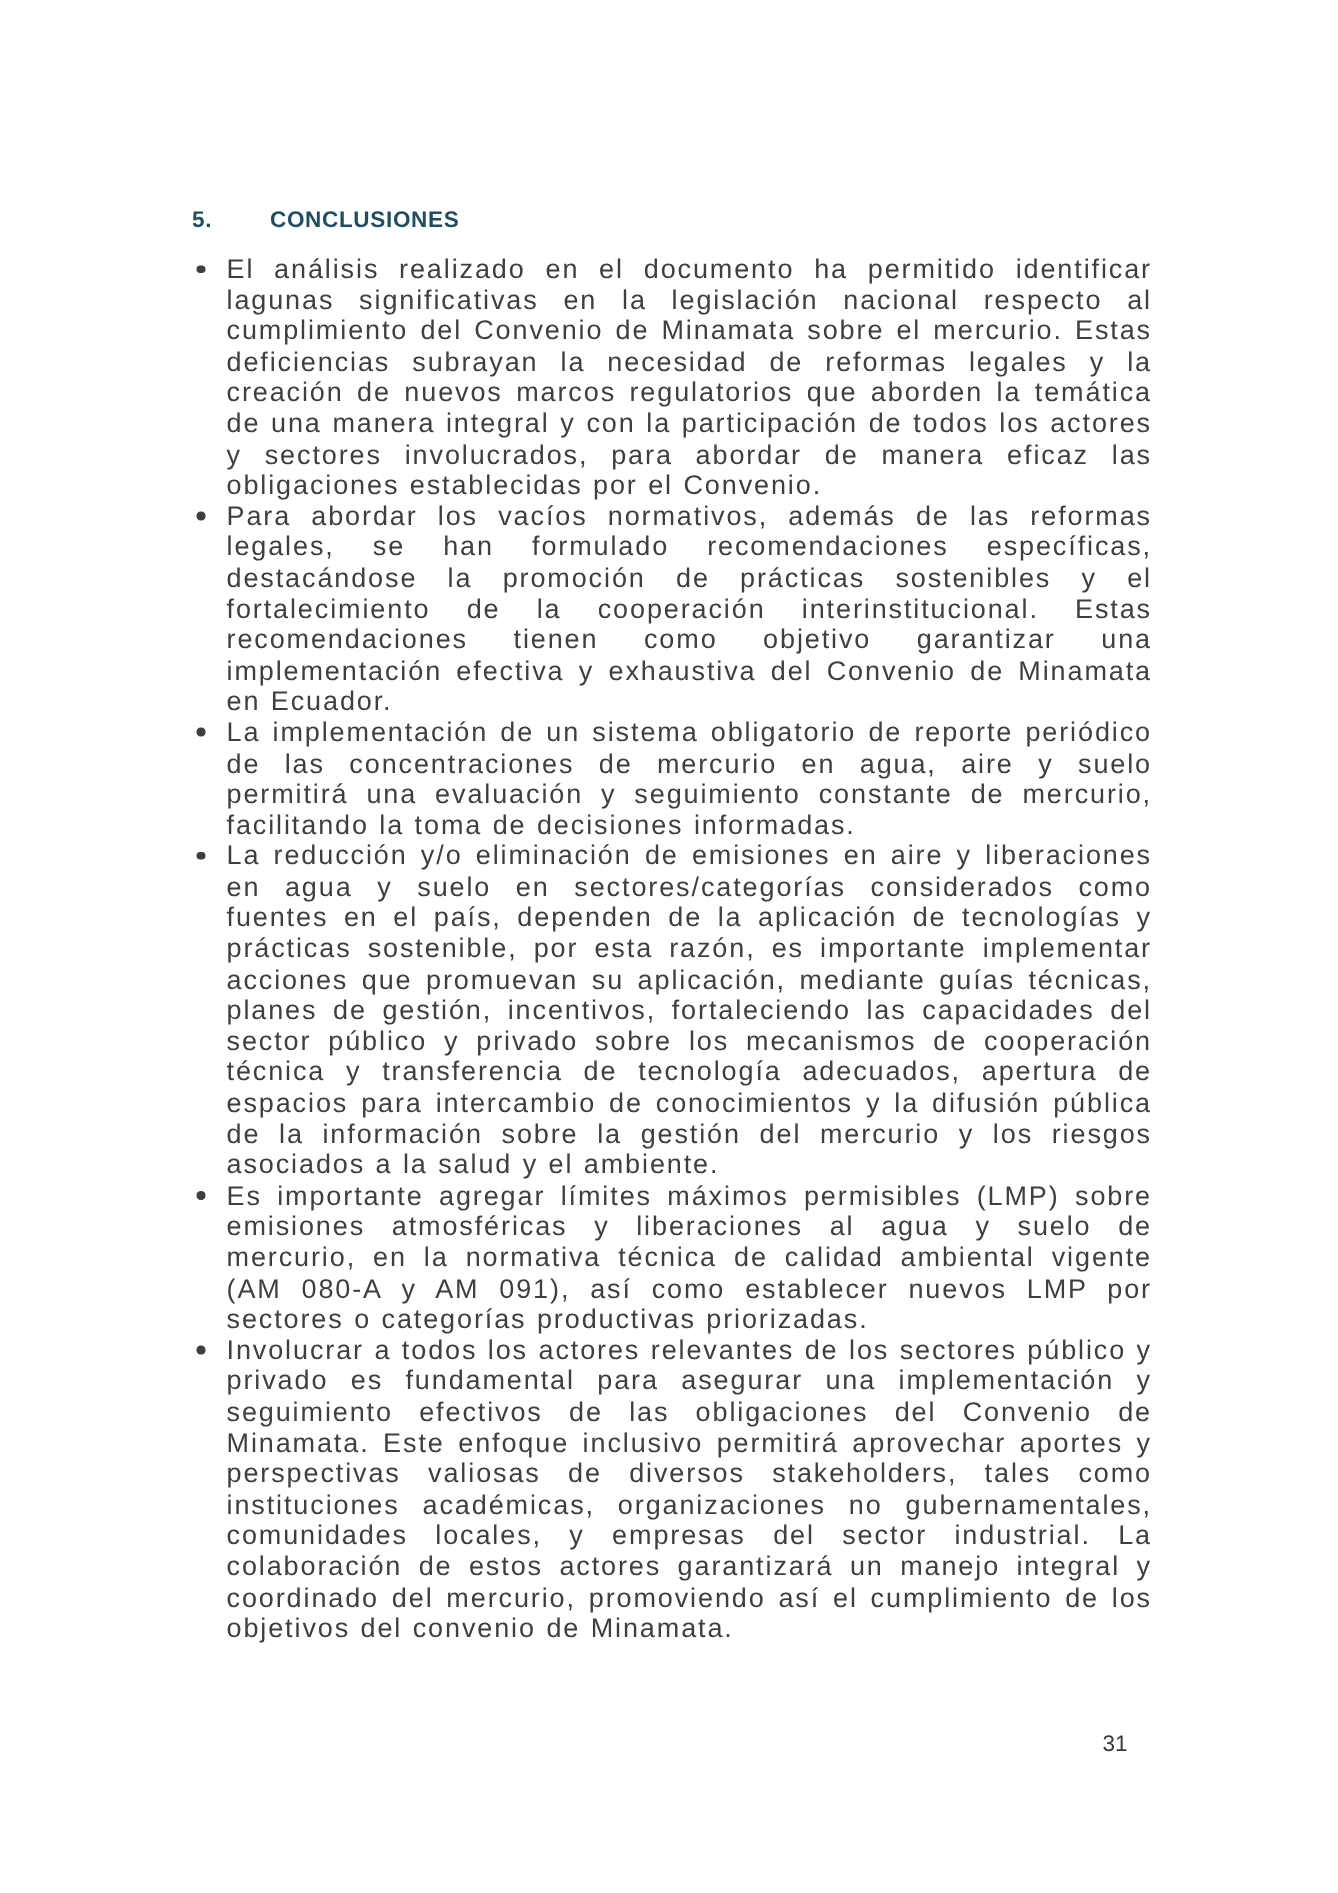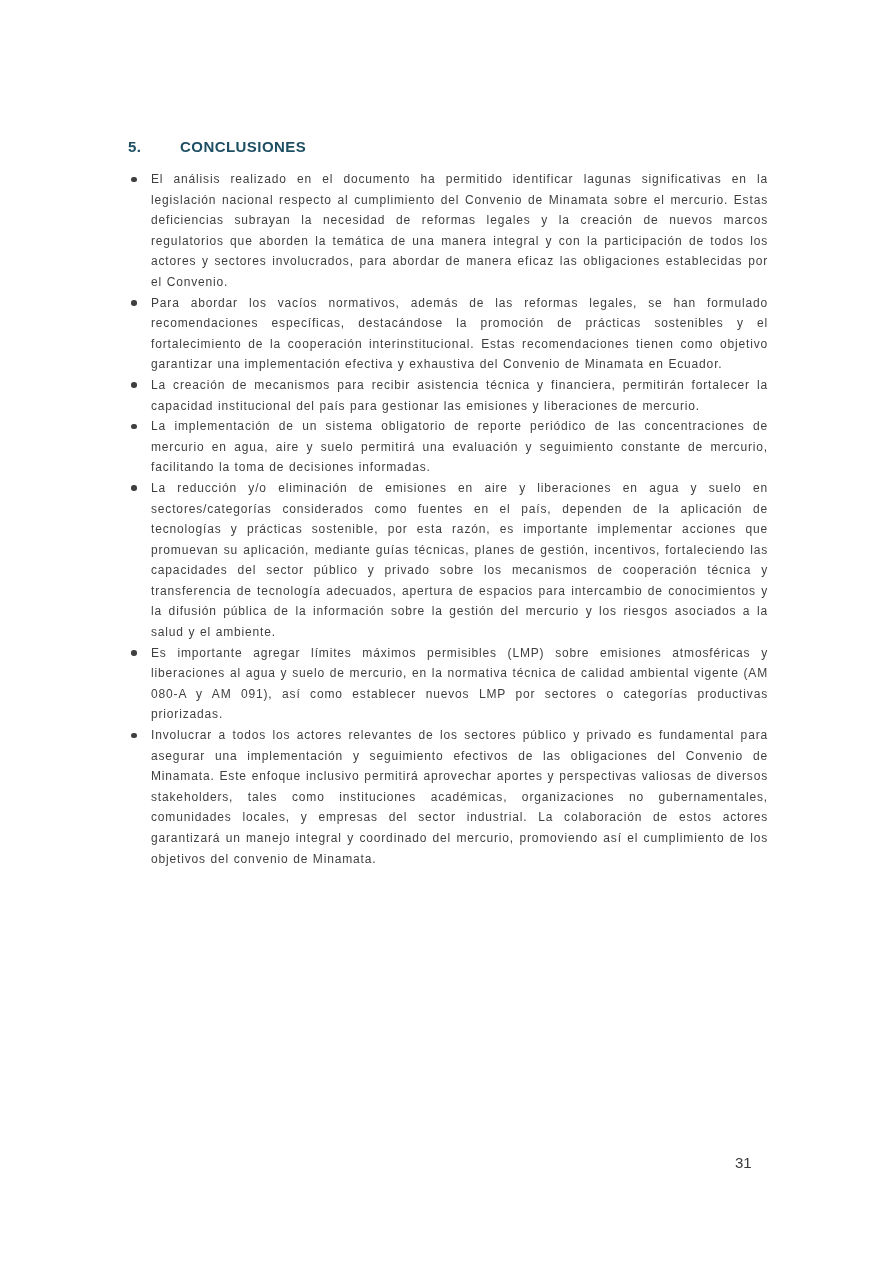--- a/index.html
+++ b/index.html
@@ -36,21 +36,21 @@
   }
   .bullets {
     margin: 14px 0 0 0;
     padding: 0;
     list-style: none;
   }
   .bullets li {
     position: relative;
     padding-left: 23px;
     color: #3f3f3f;
-    font-size: 12px;
+    font-size: 18px;
     line-height: 20.6px;
     text-align: justify;
     letter-spacing: 0.07em;
     word-spacing: 0.04em;
   }
   .bullets li .dot {
     position: absolute;
     left: 3px;
     top: 7.5px;
     width: 5.5px;
@@ -73,21 +73,20 @@
 
 <div class="page">
   <div class="content">
     <h2 class="heading">
       <span class="num">5.</span>
       <span class="title">CONCLUSIONES</span>
     </h2>
     <ul class="bullets">
         <li><span class="dot"></span><span>El análisis realizado en el documento ha permitido identificar lagunas significativas en la legislación nacional respecto al cumplimiento del Convenio de Minamata sobre el mercurio. Estas deficiencias subrayan la necesidad de reformas legales y la creación de nuevos marcos regulatorios que aborden la temática de una manera integral y con la participación de todos los actores y sectores involucrados, para abordar de manera eficaz las obligaciones establecidas por el Convenio.</span></li>
         <li><span class="dot"></span><span>Para abordar los vacíos normativos, además de las reformas legales, se han formulado recomendaciones específicas, destacándose la promoción de prácticas sostenibles y el fortalecimiento de la cooperación interinstitucional. Estas recomendaciones tienen como objetivo garantizar una implementación efectiva y exhaustiva del Convenio de Minamata en Ecuador.</span></li>
-        <li><span class="dot"></span><span>La creación de mecanismos para recibir asistencia técnica y financiera, permitirán fortalecer la capacidad institucional del país para gestionar las emisiones y liberaciones de mercurio.</span></li>
         <li><span class="dot"></span><span>La implementación de un sistema obligatorio de reporte periódico de las concentraciones de mercurio en agua, aire y suelo permitirá una evaluación y seguimiento constante de mercurio, facilitando la toma de decisiones informadas.</span></li>
         <li><span class="dot"></span><span>La reducción y/o eliminación de emisiones en aire y liberaciones en agua y suelo en sectores/categorías considerados como fuentes en el país, dependen de la aplicación de tecnologías y prácticas sostenible, por esta razón, es importante implementar acciones que promuevan su aplicación, mediante guías técnicas, planes de gestión, incentivos, fortaleciendo las capacidades del sector público y privado sobre los mecanismos de cooperación técnica y transferencia de tecnología adecuados, apertura de espacios para intercambio de conocimientos y la difusión pública de la información sobre la gestión del mercurio y los riesgos asociados a la salud y el ambiente.</span></li>
         <li><span class="dot"></span><span>Es importante agregar límites máximos permisibles (LMP) sobre emisiones atmosféricas y liberaciones al agua y suelo de mercurio, en la normativa técnica de calidad ambiental vigente (AM 080-A y AM 091), así como establecer nuevos LMP por sectores o categorías productivas priorizadas.</span></li>
         <li><span class="dot"></span><span>Involucrar a todos los actores relevantes de los sectores público y privado es fundamental para asegurar una implementación y seguimiento efectivos de las obligaciones del Convenio de Minamata. Este enfoque inclusivo permitirá aprovechar aportes y perspectivas valiosas de diversos stakeholders, tales como instituciones académicas, organizaciones no gubernamentales, comunidades locales, y empresas del sector industrial. La colaboración de estos actores garantizará un manejo integral y coordinado del mercurio, promoviendo así el cumplimiento de los objetivos del convenio de Minamata.</span></li>
       </ul>
   </div>
   <div class="page-number">31</div>
 </div>
 
 </body></html>

